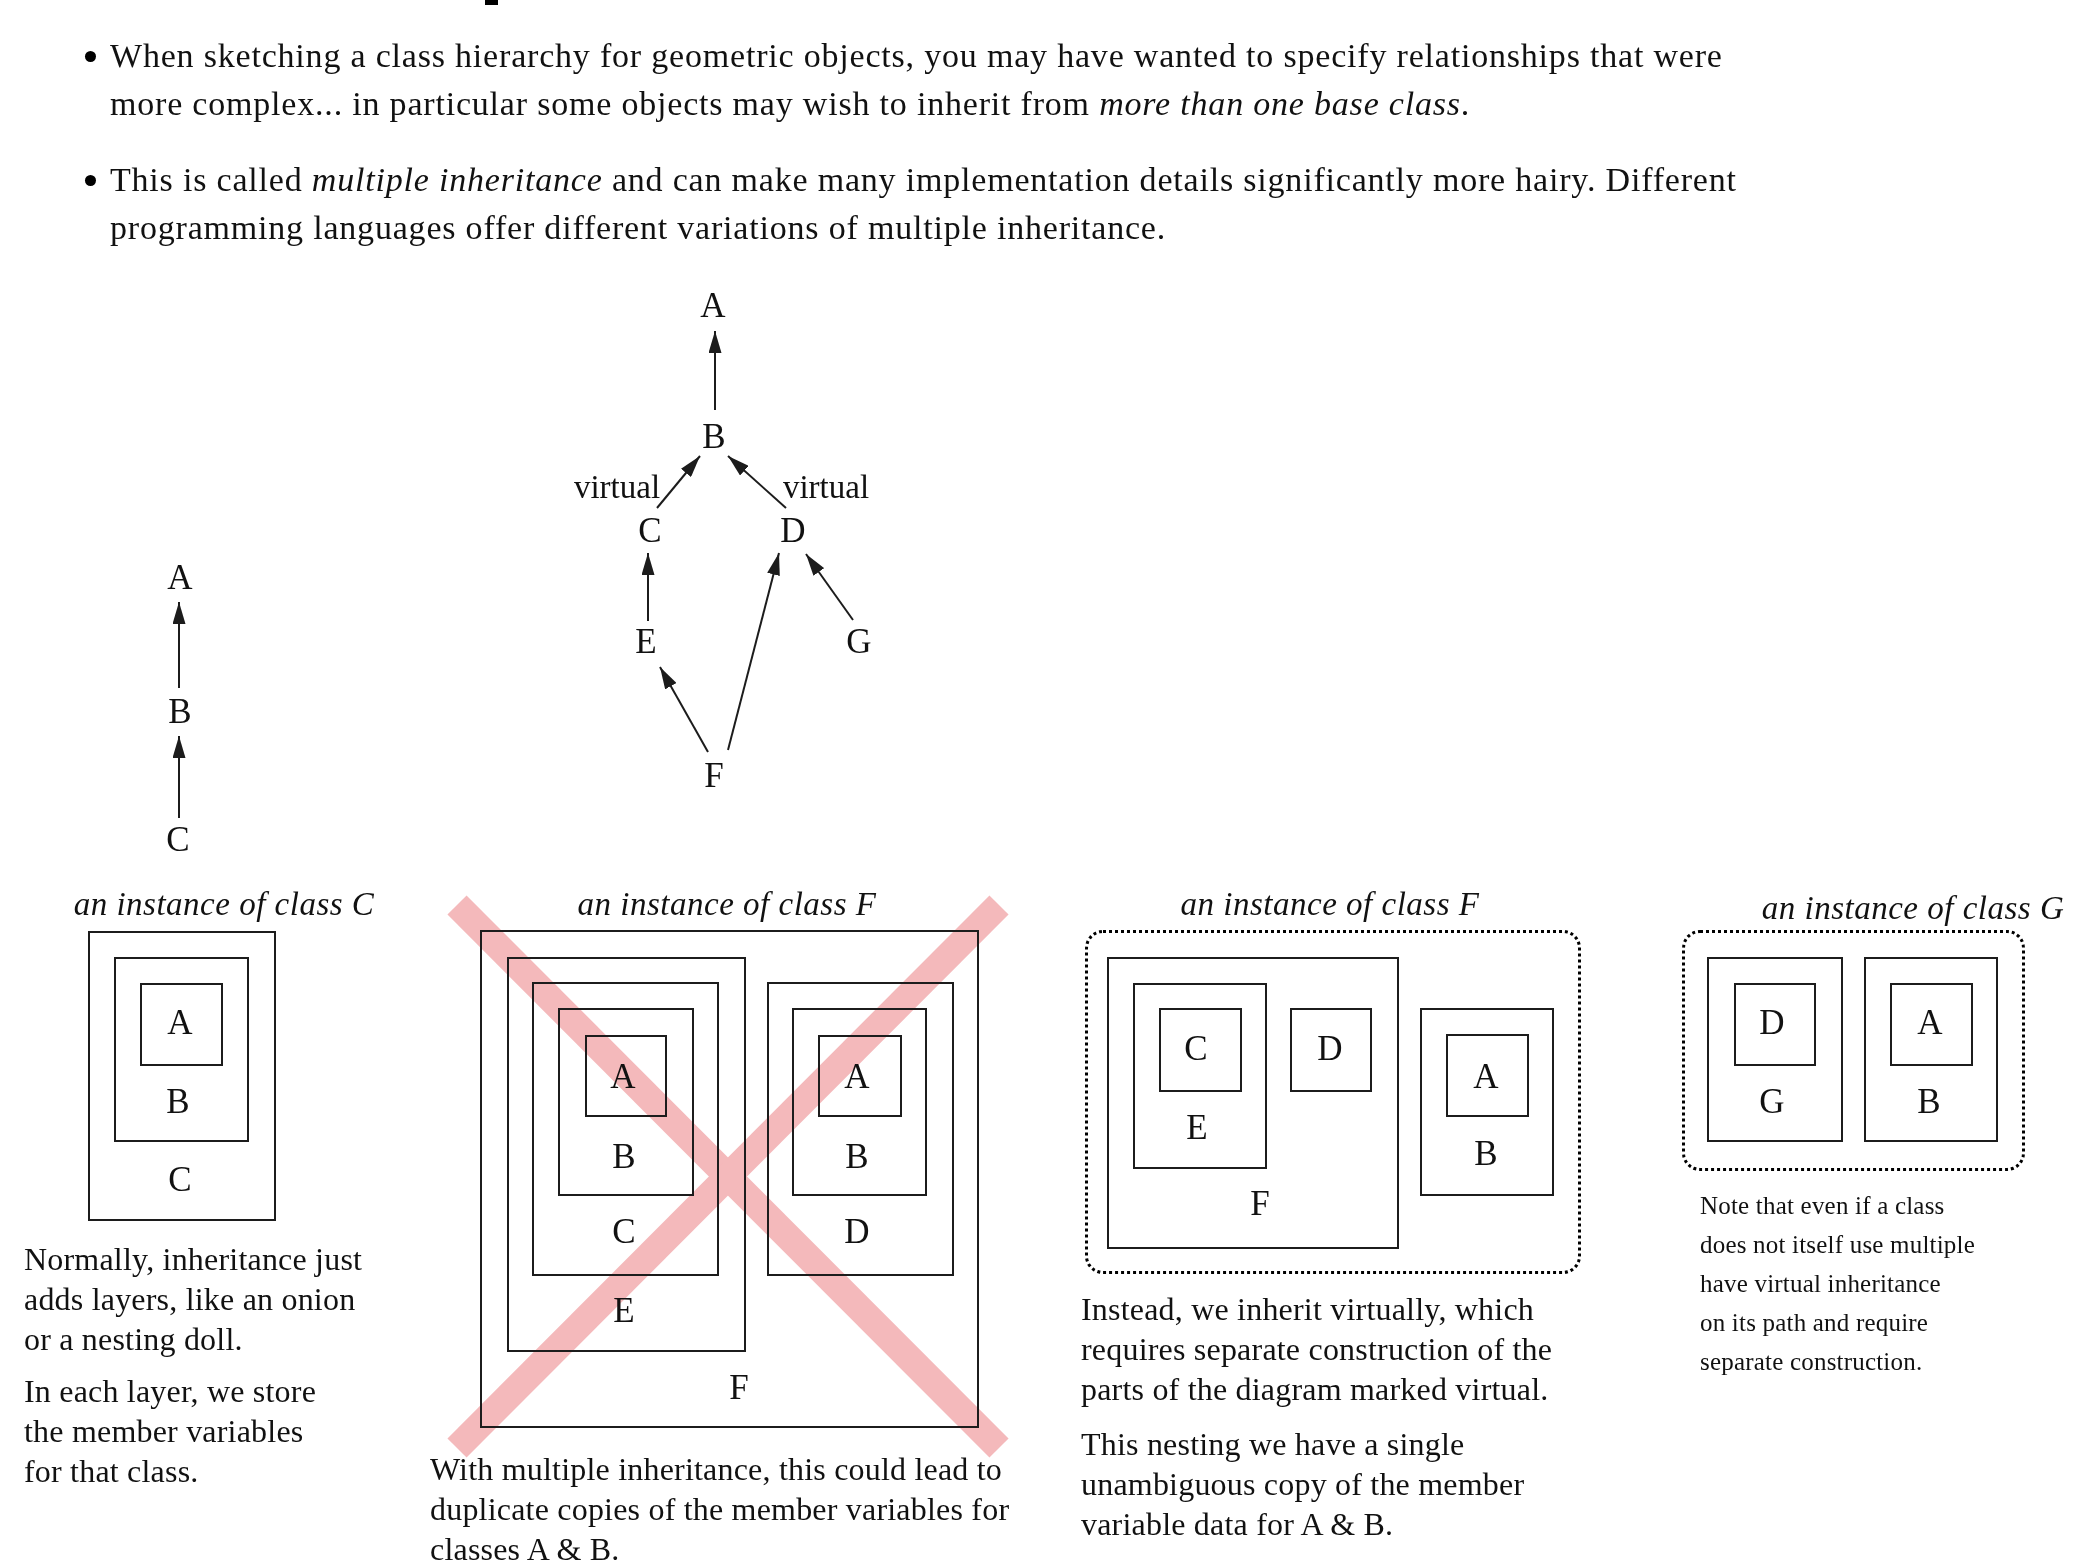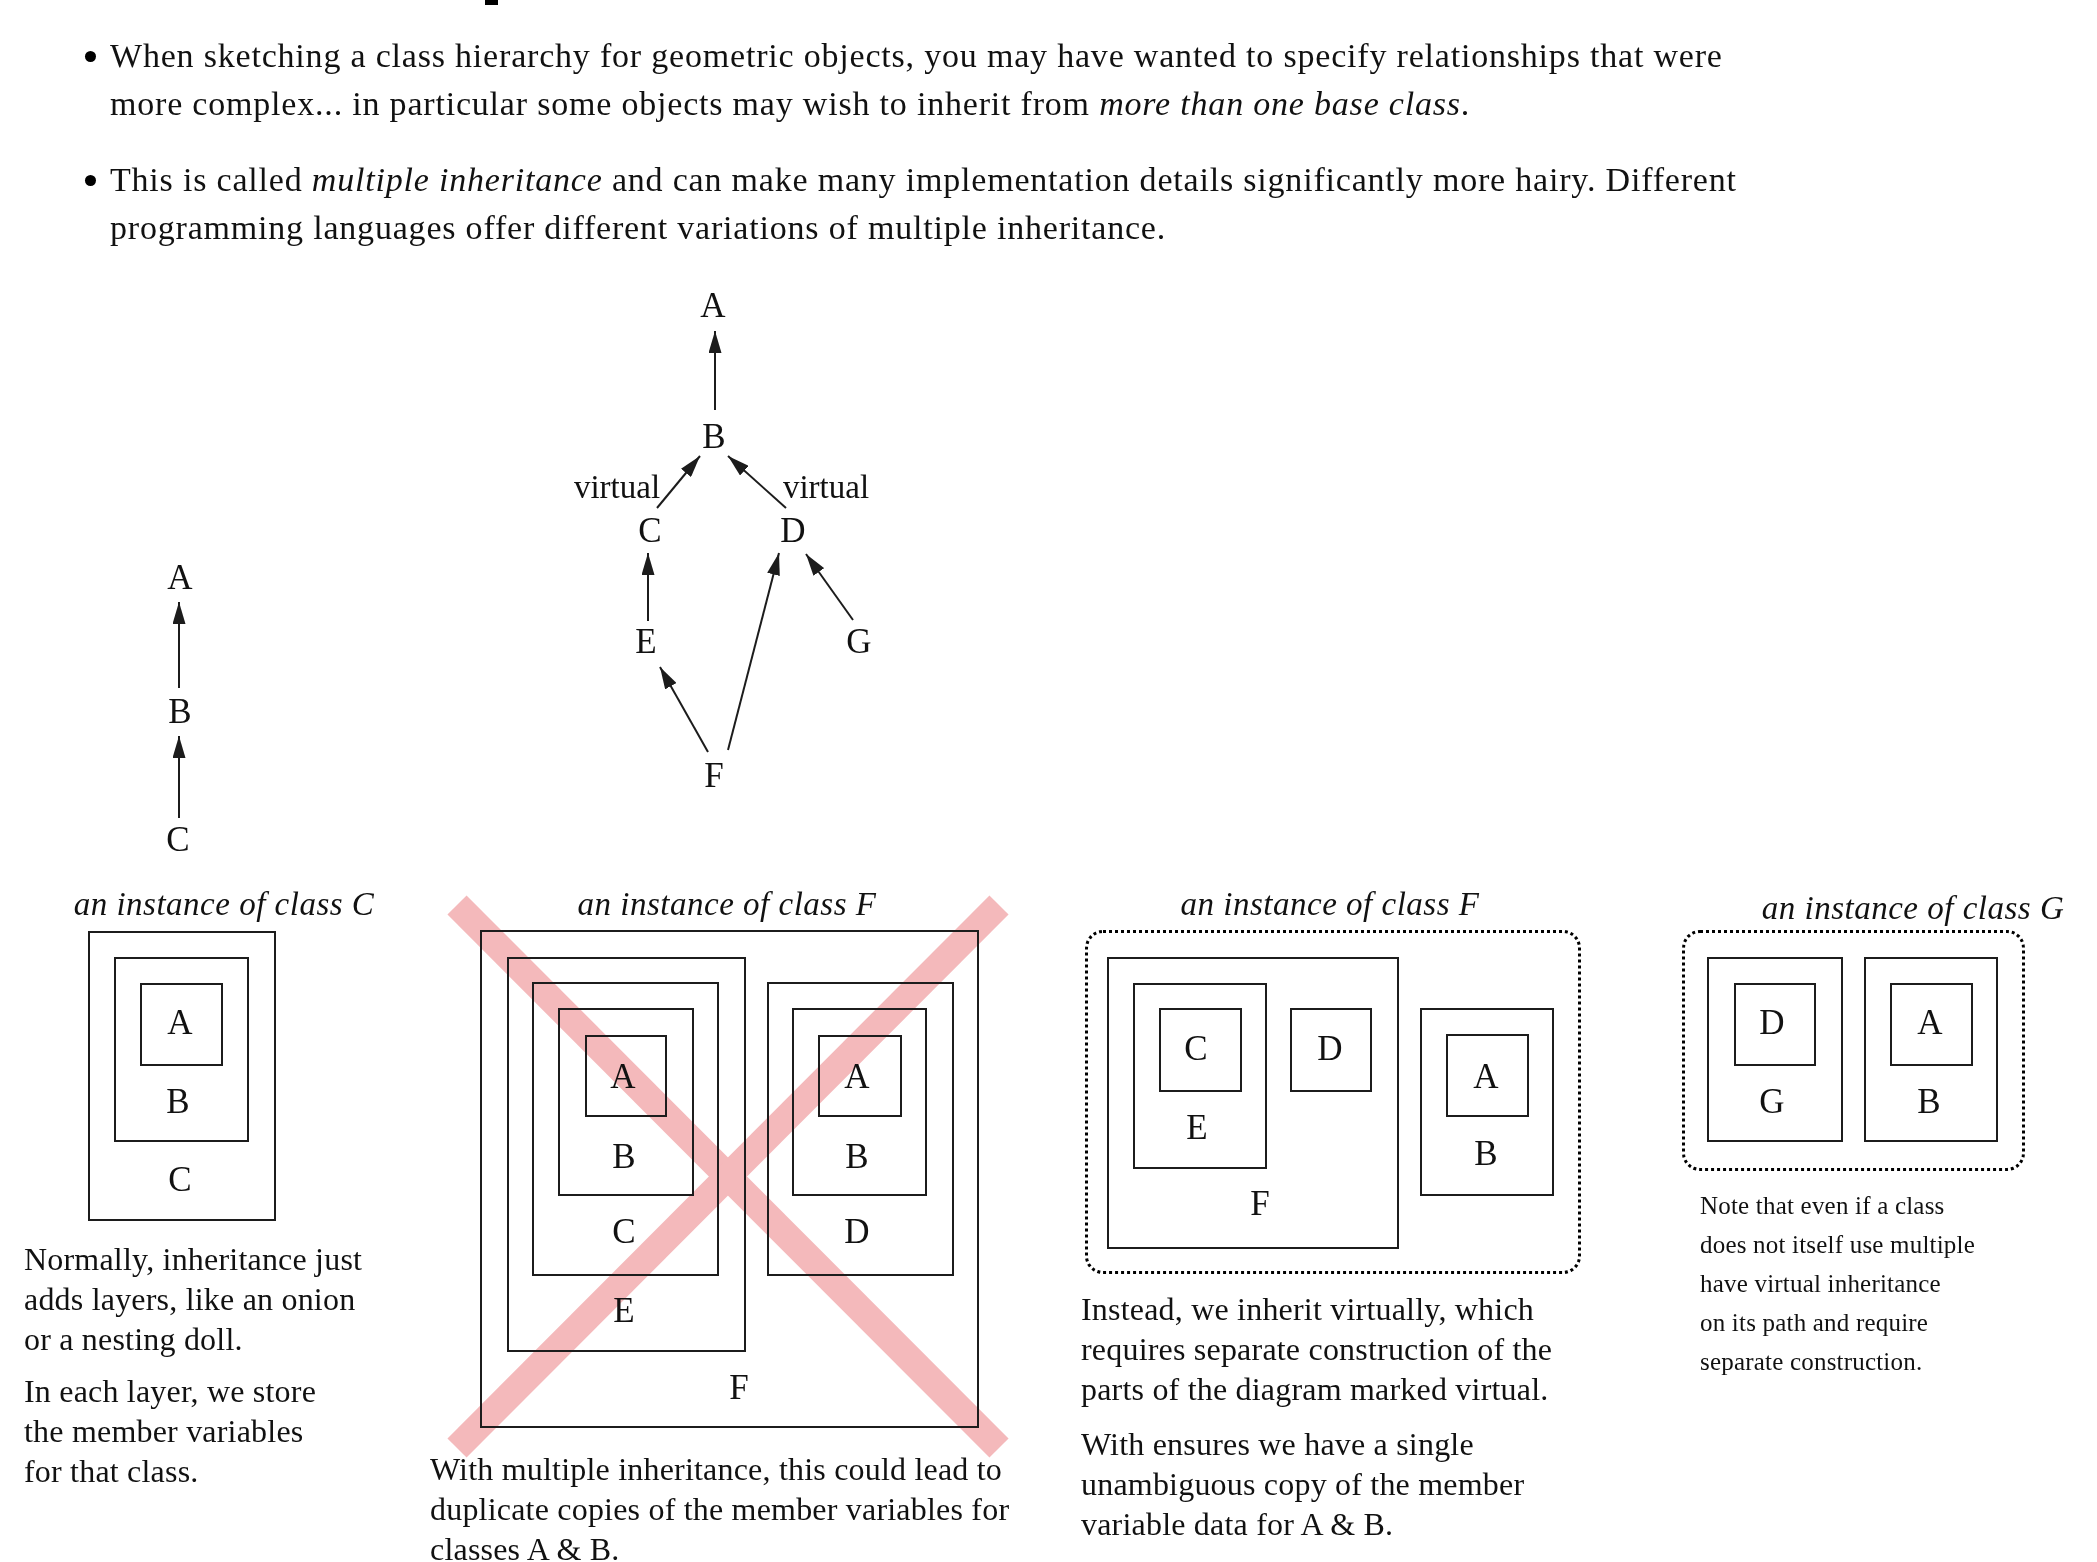--- a/index.html
+++ b/index.html
@@ -136,21 +136,21 @@
   <div class="lbl" style="left:1197px; top:1128px;">E</div>
   <div class="lbl" style="left:1486px; top:1077px;">A</div>
   <div class="lbl" style="left:1486px; top:1154px;">B</div>
   <div class="lbl" style="left:1260px; top:1204px;">F</div>
   <div class="cap" style="left:1081px; top:1289px;">
     <div>Instead, we inherit virtually, which</div>
     <div>requires separate construction of the</div>
     <div>parts of the diagram marked virtual.</div>
   </div>
   <div class="cap" style="left:1081px; top:1424px;">
-    <div>With ensures we have a single</div>
+    <div>This nesting we have a single</div>
     <div>unambiguous copy of the member</div>
     <div>variable data for A &amp; B.</div>
   </div>
 
   <div class="dtitle" style="left:1875px; top:890px;margin-left:38px;">an instance of class G</div>
   <div class="dottedbox" style="left:1682px; top:930px; width:337px; height:235px;"></div>
   <div class="box" style="left:1707px; top:957px; width:132px; height:181px;"></div>
   <div class="box" style="left:1734px; top:983px; width:78px;  height:79px;"></div>
   <div class="box" style="left:1864px; top:957px; width:130px; height:181px;"></div>
   <div class="box" style="left:1890px; top:983px; width:79px;  height:79px;"></div>

